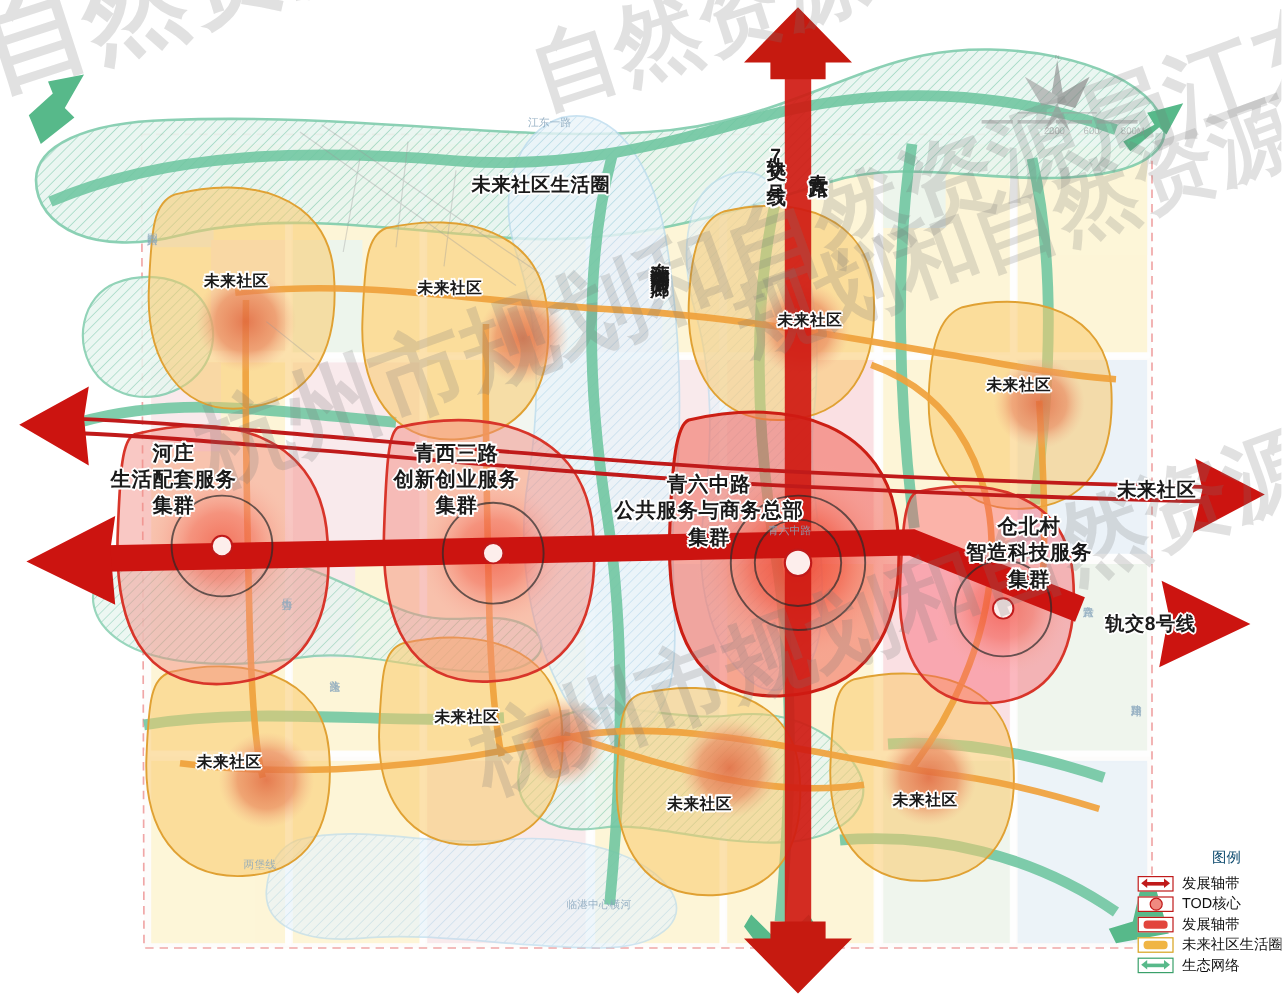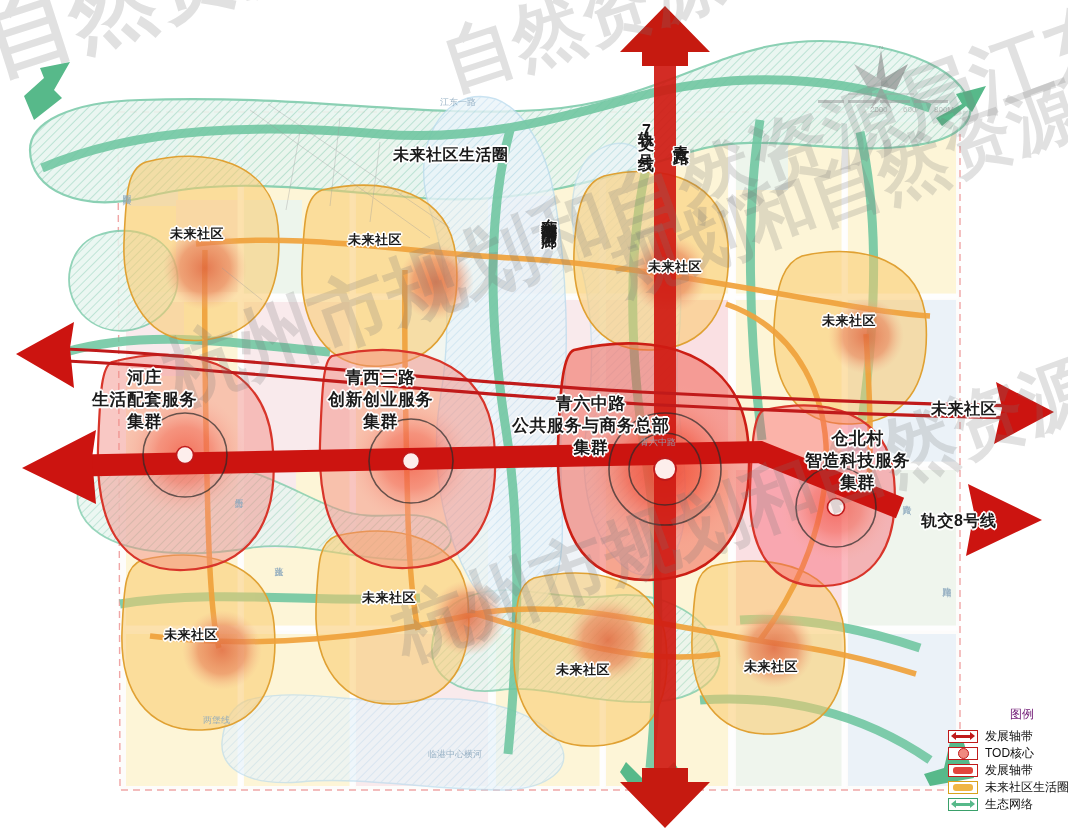--- a/index.html
+++ b/index.html
@@ -25,21 +25,21 @@
   .base-txt.v{writing-mode:vertical-rl;}
 
   
   #wm{position:absolute;left:0;top:0;width:1068px;height:834px;
       pointer-events:none;overflow:hidden;}
   .wmtxt{position:absolute;color:rgba(120,120,120,.22);font-weight:bold;
          font-size:86px;white-space:nowrap;transform-origin:left top;}
 
   
   #legend{position:absolute;left:948px;top:706px;width:118px;}
-  #legend .lg-title{font-size:12px;color:#701a75;text-align:center;margin:0 0 5px 30px;}
+  #legend .lg-title{font-size:12px;color:#0c4a6e;text-align:center;margin:0 0 5px 30px;}
   .lg-row{display:flex;align-items:center;height:16px;margin-bottom:1px;}
   .lg-key{width:30px;height:13px;border:1px solid #2e7d4f;box-sizing:border-box;
           display:flex;align-items:center;justify-content:center;background:#fff;
           margin-right:7px;flex:0 0 30px;}
   .lg-key.redbox{border-color:#c01a1a;}
   .lg-key.orangebox{border-color:#d8a21c;}
   .lg-key.greenbox{border-color:#3aa06a;}
   .lg-txt{font-size:12px;color:#111;white-space:nowrap;}
   .sw-bar{width:20px;height:5px;background:#c01a1a;border-radius:1px;}
   .sw-bar.orange{background:#f0b544;}
@@ -306,21 +306,21 @@
     <div class="wmtxt" style="left:150px;top:330px;transform:rotate(-20deg);font-size:78px;">杭州市规划和自然资源局江东分局</div>
     <div class="wmtxt" style="left:600px;top:230px;transform:rotate(-20deg);font-size:70px;">规划和自然资源局专用</div>
     <div class="wmtxt" style="left:380px;top:590px;transform:rotate(-20deg);font-size:74px;">杭州市规划和自然资源局江东分局</div>
   </div>
 
   <div class="base-txt" style="left:440px;top:96px;">江东一路</div>
   <div class="base-txt" style="left:640px;top:436px;">青六中路</div>
   <div class="base-txt v" style="left:232px;top:492px;">压力管</div>
   <div class="base-txt v" style="left:272px;top:560px;">头蓬路</div>
   <div class="base-txt" style="left:203px;top:714px;">两堡线</div>
-  <div class="base-txt" style="left:428px;top:748px;">临港中心横河</div>
+  <div class="base-txt" style="left:472px;top:748px;">临港中心横河</div>
   <div class="base-txt v" style="left:120px;top:188px;">兴围路</div>
   <div class="base-txt v" style="left:900px;top:498px;">青六路</div>
   <div class="base-txt v" style="left:940px;top:580px;">建翔路</div>
 
   <div class="lbl corridor" style="left:393px;top:146px;">未来社区生活圈</div>
   <div class="lbl corridor vert" style="left:539px;top:206px;">东沙潮涌活力廊</div>
 
   <div class="lbl rdlbl vert" style="left:636px;top:118px;">轨交7号线</div>
   <div class="lbl rdlbl vert" style="left:671px;top:132px;">青六路</div>
   <div class="lbl rdlbl" style="left:931px;top:400px;">未来社区</div>

